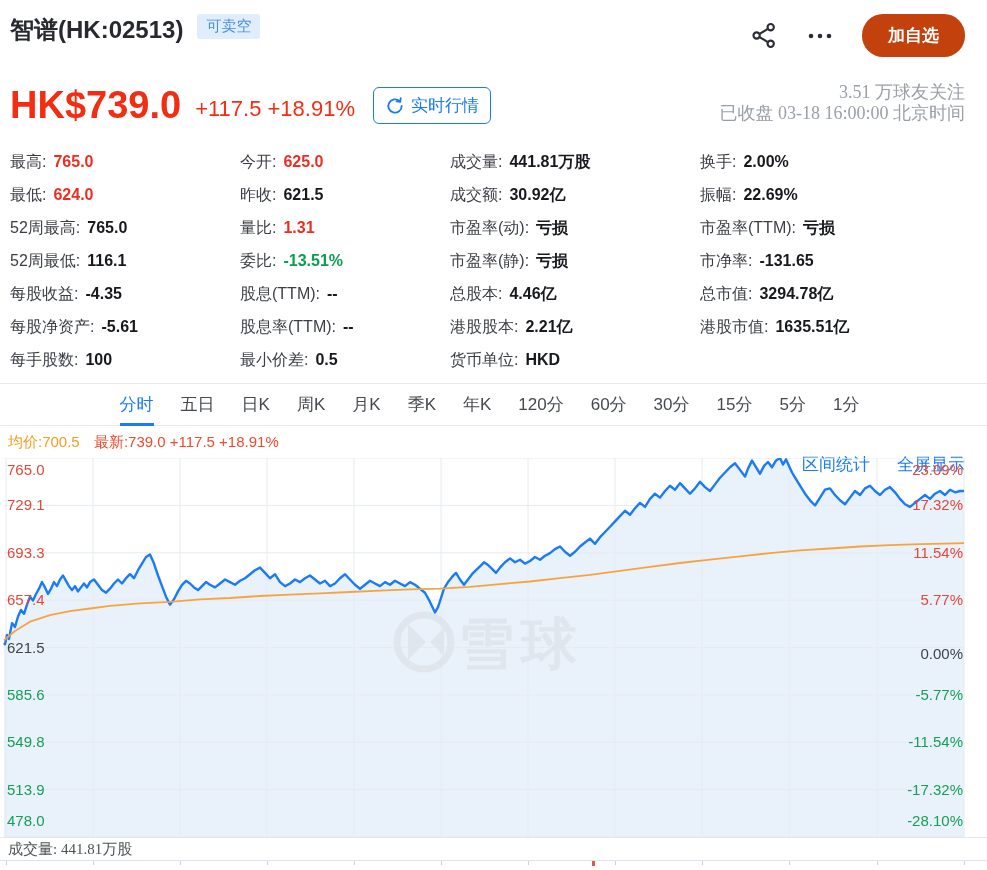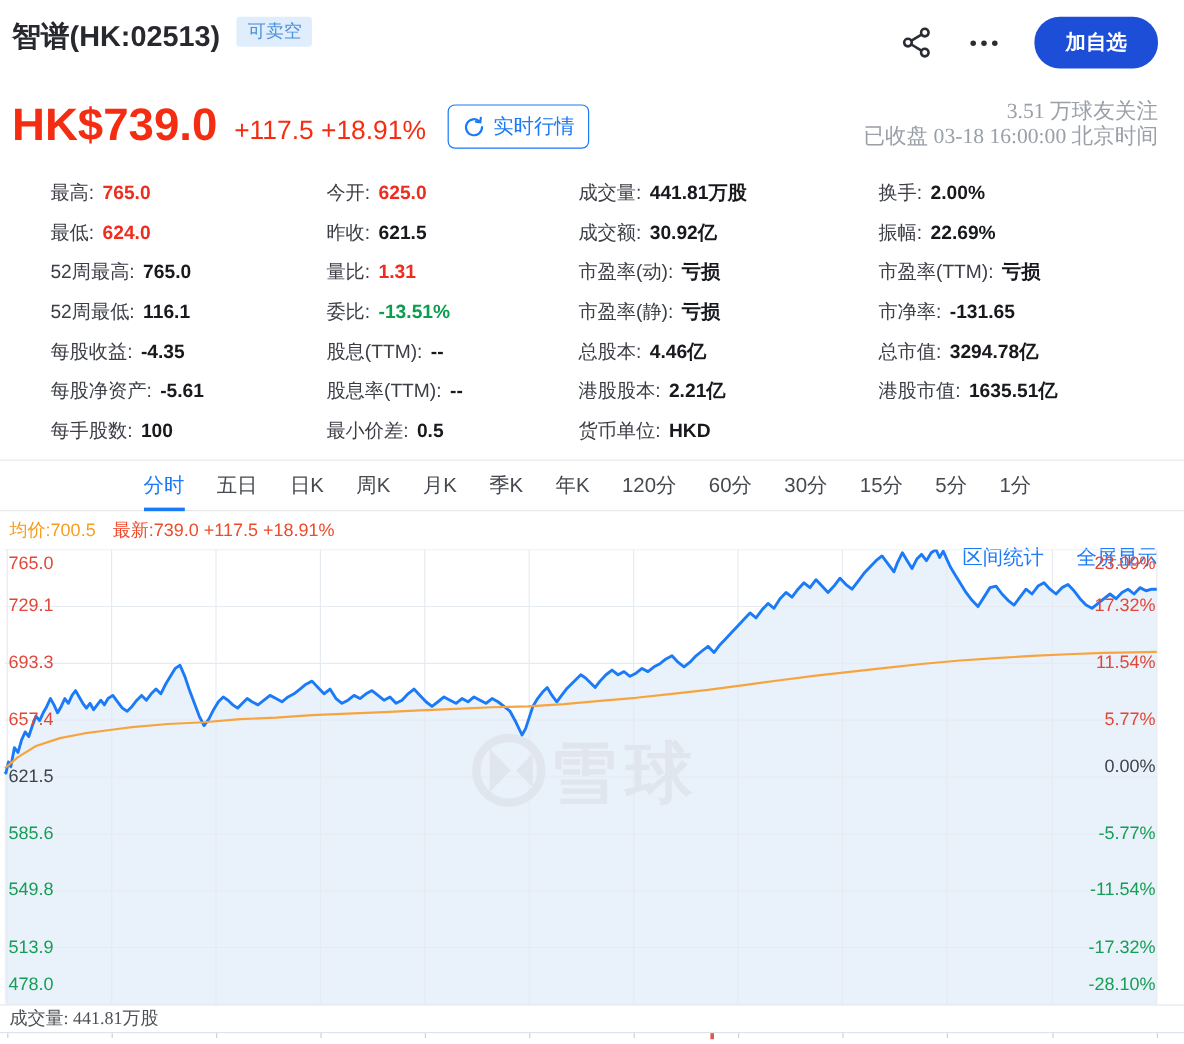--- a/index.html
+++ b/index.html
@@ -5,36 +5,36 @@
   * { margin:0; padding:0; box-sizing:border-box; }
   html,body { width:987px; height:870px; background:#fff; overflow:hidden;
     font-family:"Liberation Sans",sans-serif; }
   .hdr { padding:14px 22px 0 10px; }
   .title-row { display:flex; align-items:flex-start; height:36px; }
   .stock-title { font-size:24px; font-weight:600; color:#27292e; }
   .badge { margin-left:14px; background:#dfedfc; color:#4a90d9; font-size:15px;
     padding:3px 9px; border-radius:3px; }
   .actions { margin-left:auto; display:flex; align-items:center; gap:28px; }
   .icon-btn { display:flex; align-items:center; cursor:pointer; }
-  .add-btn { background:#1d4ed8; color:#fff; font-size:17px; font-weight:700;
+  .add-btn { background:#c2410c; color:#fff; font-size:17px; font-weight:700;
     border:none; border-radius:21px; padding:10px 26px; cursor:pointer;
     font-family:inherit; }
   .price-row { display:flex; align-items:flex-end; margin-top:30px; height:44px; }
   .price { font-size:38px; font-weight:700; color:#f42d12; line-height:1; }
   .change { font-size:22px; font-weight:500; color:#f42d12; margin-left:14px;
     padding-bottom:2px; white-space:pre; }
   .rt-btn { margin-left:18px; border:1.5px solid #1a7af8; color:#1a7af8; background:#fff;
     border-radius:6px; font-size:17px; padding:6px 11px; display:flex; gap:6px;
     align-items:center; cursor:pointer; font-family:inherit; }
   .meta { margin-left:auto; text-align:right; font-family:"Liberation Serif",serif;
     color:#9aa0a8; font-size:18px; line-height:21px; }
   .stats { display:flex; margin-top:21px; }
   .scol:nth-child(1){ width:230px; } .scol:nth-child(2){ width:210px; }
   .scol:nth-child(3){ width:250px; } .scol:nth-child(4){ flex:1; }
-  .srow { height:33px; line-height:33px; font-size:16px; color:#3b3e44;margin-left:32px; }
+  .srow { height:33px; line-height:33px; font-size:16px; color:#3b3e44; }
   .sv { font-weight:700; color:#17191d; margin-left:7px; }
   .v-red { color:#ed2d20; } .v-green { color:#0b9e4f; }
   .tabs { display:flex; align-items:center; border-top:1px solid #e7e9ec;
     border-bottom:1px solid #e7e9ec; margin-top:7px; height:43px;
     padding:0 22px 0 14px; gap:27px; font-size:17px; color:#46494f;flex-direction:column; }
   .tab { cursor:pointer; position:relative; height:42px; line-height:42px; }
   .tab.active { color:#1a7af8; }
   .tab.active::after { content:""; position:absolute; left:0; right:0; bottom:0;
     height:3px; background:#1a7af8; }
   .tab-links { margin-left:auto; display:flex; gap:27px; }
@@ -207,21 +207,21 @@
     <div class="axl c-red" style="top: 132.125px;">657.4</div>
     <div class="axl c-dark" style="top: 179.5px;">621.5</div>
     <div class="axl c-green" style="top: 226.875px;">585.6</div>
     <div class="axl c-green" style="top: 274.25px;">549.8</div>
     <div class="axl c-green" style="top: 321.625px;">513.9</div>
     <div class="axl c-green" style="top: 353px;">478.0</div>
     <div class="axr c-red" style="top: 2px;">23.09%</div>
     <div class="axr c-red" style="top: 37.375px;">17.32%</div>
     <div class="axr c-red" style="top: 84.75px;">11.54%</div>
     <div class="axr c-red" style="top: 132.125px;">5.77%</div>
-    <div class="axr c-dark" style="top: 171px;">0.00%</div>
+    <div class="axr c-dark" style="top: 186px;">0.00%</div>
     <div class="axr c-green" style="top: 226.875px;">-5.77%</div>
     <div class="axr c-green" style="top: 274.25px;">-11.54%</div>
     <div class="axr c-green" style="top: 321.625px;">-17.32%</div>
     <div class="axr c-green" style="top: 353px;">-28.10%</div>
   </div>
 
 <div class="vol">
   <span>成交量: 441.81万股</span>
 </div>
 <div class="ticks" id="ticks">

